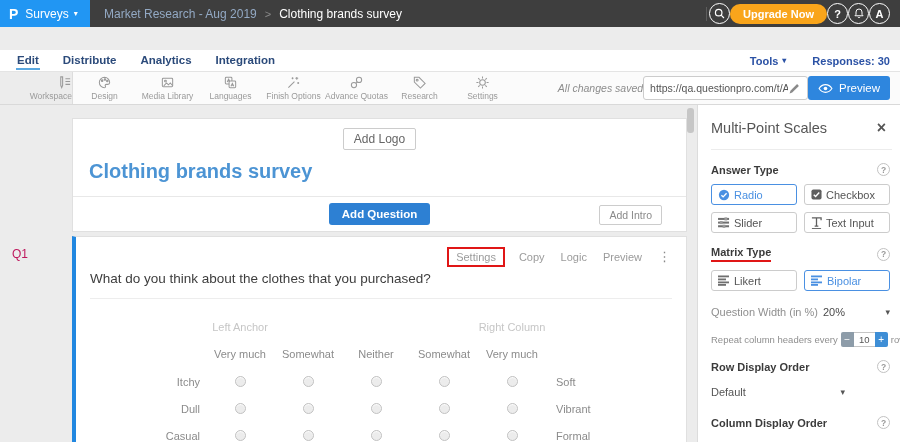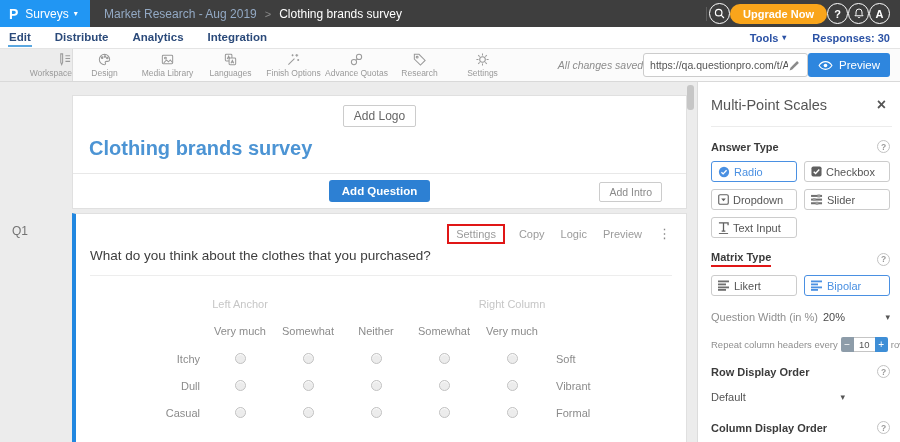--- a/index.html
+++ b/index.html
@@ -18,21 +18,21 @@
   .bc-sep { color:#8a8a8a; font-size:11px; }
   .bc-survey { color:#fff; }
   .topbar-right { margin-left:auto; display:flex; align-items:center; padding-right:10px; }
   .tb-sep { width:1px; height:14px; background:#5d5d5d; margin-right:2px; }
   .circle-btn { width:21px; height:21px; border:1.5px solid #fff; border-radius:50%;
                 display:flex; align-items:center; justify-content:center; font-size:11px; font-weight:bold; cursor:pointer; }
   .upgrade-btn { background:#f9a51b; color:#fff; border:none; border-radius:11px;
                  font-size:11px; font-weight:bold; padding:4px 13px; cursor:pointer; font-family:inherit; }
 
   
-  .navbar { height:21px; background:#fff; display:flex; align-items:center; padding:0 10px 0 8px; }
+  .navbar { height:21px; background:#fff; display:flex; align-items:center; padding:0 10px 0 16px;margin-top:23px; }
   .nav-tabs { display:flex; gap:22px; }
   .nav-tab { font-size:11.5px; font-weight:bold; color:#2b4a7a; text-decoration:none; padding:2px 1px; cursor:pointer; }
   .nav-tab.active { border-bottom:2px solid #5aa7e0; }
   .navbar-right { margin-left:auto; display:flex; gap:26px; align-items:center; }
   .nav-link { font-size:11px; font-weight:bold; color:#2b52a5; cursor:pointer; display:flex; align-items:center; gap:4px; }
 
   
   .toolbar { height:34px; background:#fbfbfb; border-top:1px solid #e4e4e4; border-bottom:1px solid #d9d9d9;
              display:flex; align-items:stretch; }
   .tb-item { width:63px; display:flex; flex-direction:column; align-items:center; justify-content:center; gap:1px; cursor:pointer; }
@@ -42,21 +42,21 @@
   .toolbar-right { margin-left:auto; display:flex; align-items:center; padding-right:10px; }
   .saved-status { font-size:10.5px; font-style:italic; color:#8c8c8c; }
   .url-box { display:flex; align-items:center; border:1px solid #ccc; border-radius:3px; background:#fff; height:24px; padding:0 6px; }
   .url-input { border:none; outline:none; width:138px; font-size:10.5px; color:#555; font-family:inherit; background:transparent; }
   .preview-btn { background:#2e86de; color:#fff; border:none; border-radius:3px; height:24px; padding:0 10px;
                  font-size:11.5px; display:flex; align-items:center; gap:6px; cursor:pointer; font-family:inherit; }
 
   
   .main { display:flex; height:360px; background:#ececec; overflow:hidden; position:relative; }
   .gutter { width:72px; flex:none; position:relative; }
-  .q-number { position:absolute; left:12px; top:142px; font-size:12px; color:#737373; }
+  .q-number { position:absolute; left:12px; top:142px; font-size:12px; color:#be185d; }
   .canvas { width:625px; flex:none; position:relative; padding-top:13px; }
   .canvas-scroll-thumb { position:absolute; top:3px; right:3px; width:7px; height:25px; background:#c6c6c6; border-radius:3px; }
 
   .survey-card { margin:0 10px 4px 0; background:#fff; border:1px solid #e0e0e0; }
   .logo-row { display:flex; justify-content:center; padding-top:9px; }
   .add-logo-btn { font-size:12px; color:#666; border:1px solid #ccc; background:#fff; padding:3px 10px; border-radius:2px; cursor:pointer; font-family:inherit; }
   .survey-title { color:#4c94d4; font-size:20px; padding:10px 16px 13px; cursor:text; }
   .head-actions { border-top:1px solid #e8e8e8; position:relative; display:flex; justify-content:center; align-items:center; height:35px; }
   .add-question-btn { background:#2d80d3; color:#fff; font-size:11.5px; font-weight:bold; padding:5px 13px; border-radius:3px; border:none; cursor:pointer; font-family:inherit; }
   .add-intro-btn { position:absolute; right:24px; top:8px; font-size:10.5px; color:#8a8a8a; border:1px solid #ccc; background:#fff; padding:3px 9px; border-radius:2px; cursor:pointer; font-family:inherit; }
@@ -363,27 +363,20 @@
           <span>Radio</span>
         </button>
         <button class="type-btn">
           <svg class="ic" width="11" height="11" viewBox="0 0 12 12">
               <rect x="0.5" y="0.5" width="11" height="11" rx="2" fill="#5f5f5f"></rect>
               <path d="M3 6.2l2 2 4-4.4" stroke="#fff" stroke-width="1.5" fill="none"></path>
             </svg>
           <span>Checkbox</span>
         </button>
         <button class="type-btn">
-          <svg class="ic" width="11" height="11" viewBox="0 0 12 12">
-              <rect x="0.8" y="0.8" width="10.4" height="10.4" rx="1.5" fill="none" stroke="#5f5f5f" stroke-width="1.2"></rect>
-              <path d="M3.5 5l2.5 3 2.5-3z" fill="#5f5f5f"></path>
-            </svg>
-          <span>Dropdown</span>
-        </button>
-        <button class="type-btn">
           <svg class="ic" width="12" height="11" viewBox="0 0 13 12">
               <rect x="0" y="1" width="12" height="2.2" fill="#6f6f6f"></rect>
               <rect x="7" y="0.4" width="3" height="3.4" fill="#9a9a9a"></rect>
               <rect x="0" y="5" width="12" height="2.2" fill="#6f6f6f"></rect>
               <rect x="2" y="4.4" width="3" height="3.4" fill="#9a9a9a"></rect>
               <rect x="0" y="9" width="12" height="2.2" fill="#6f6f6f"></rect>
               <rect x="5" y="8.4" width="3" height="3.4" fill="#9a9a9a"></rect>
             </svg>
           <span>Slider</span>
         </button>

